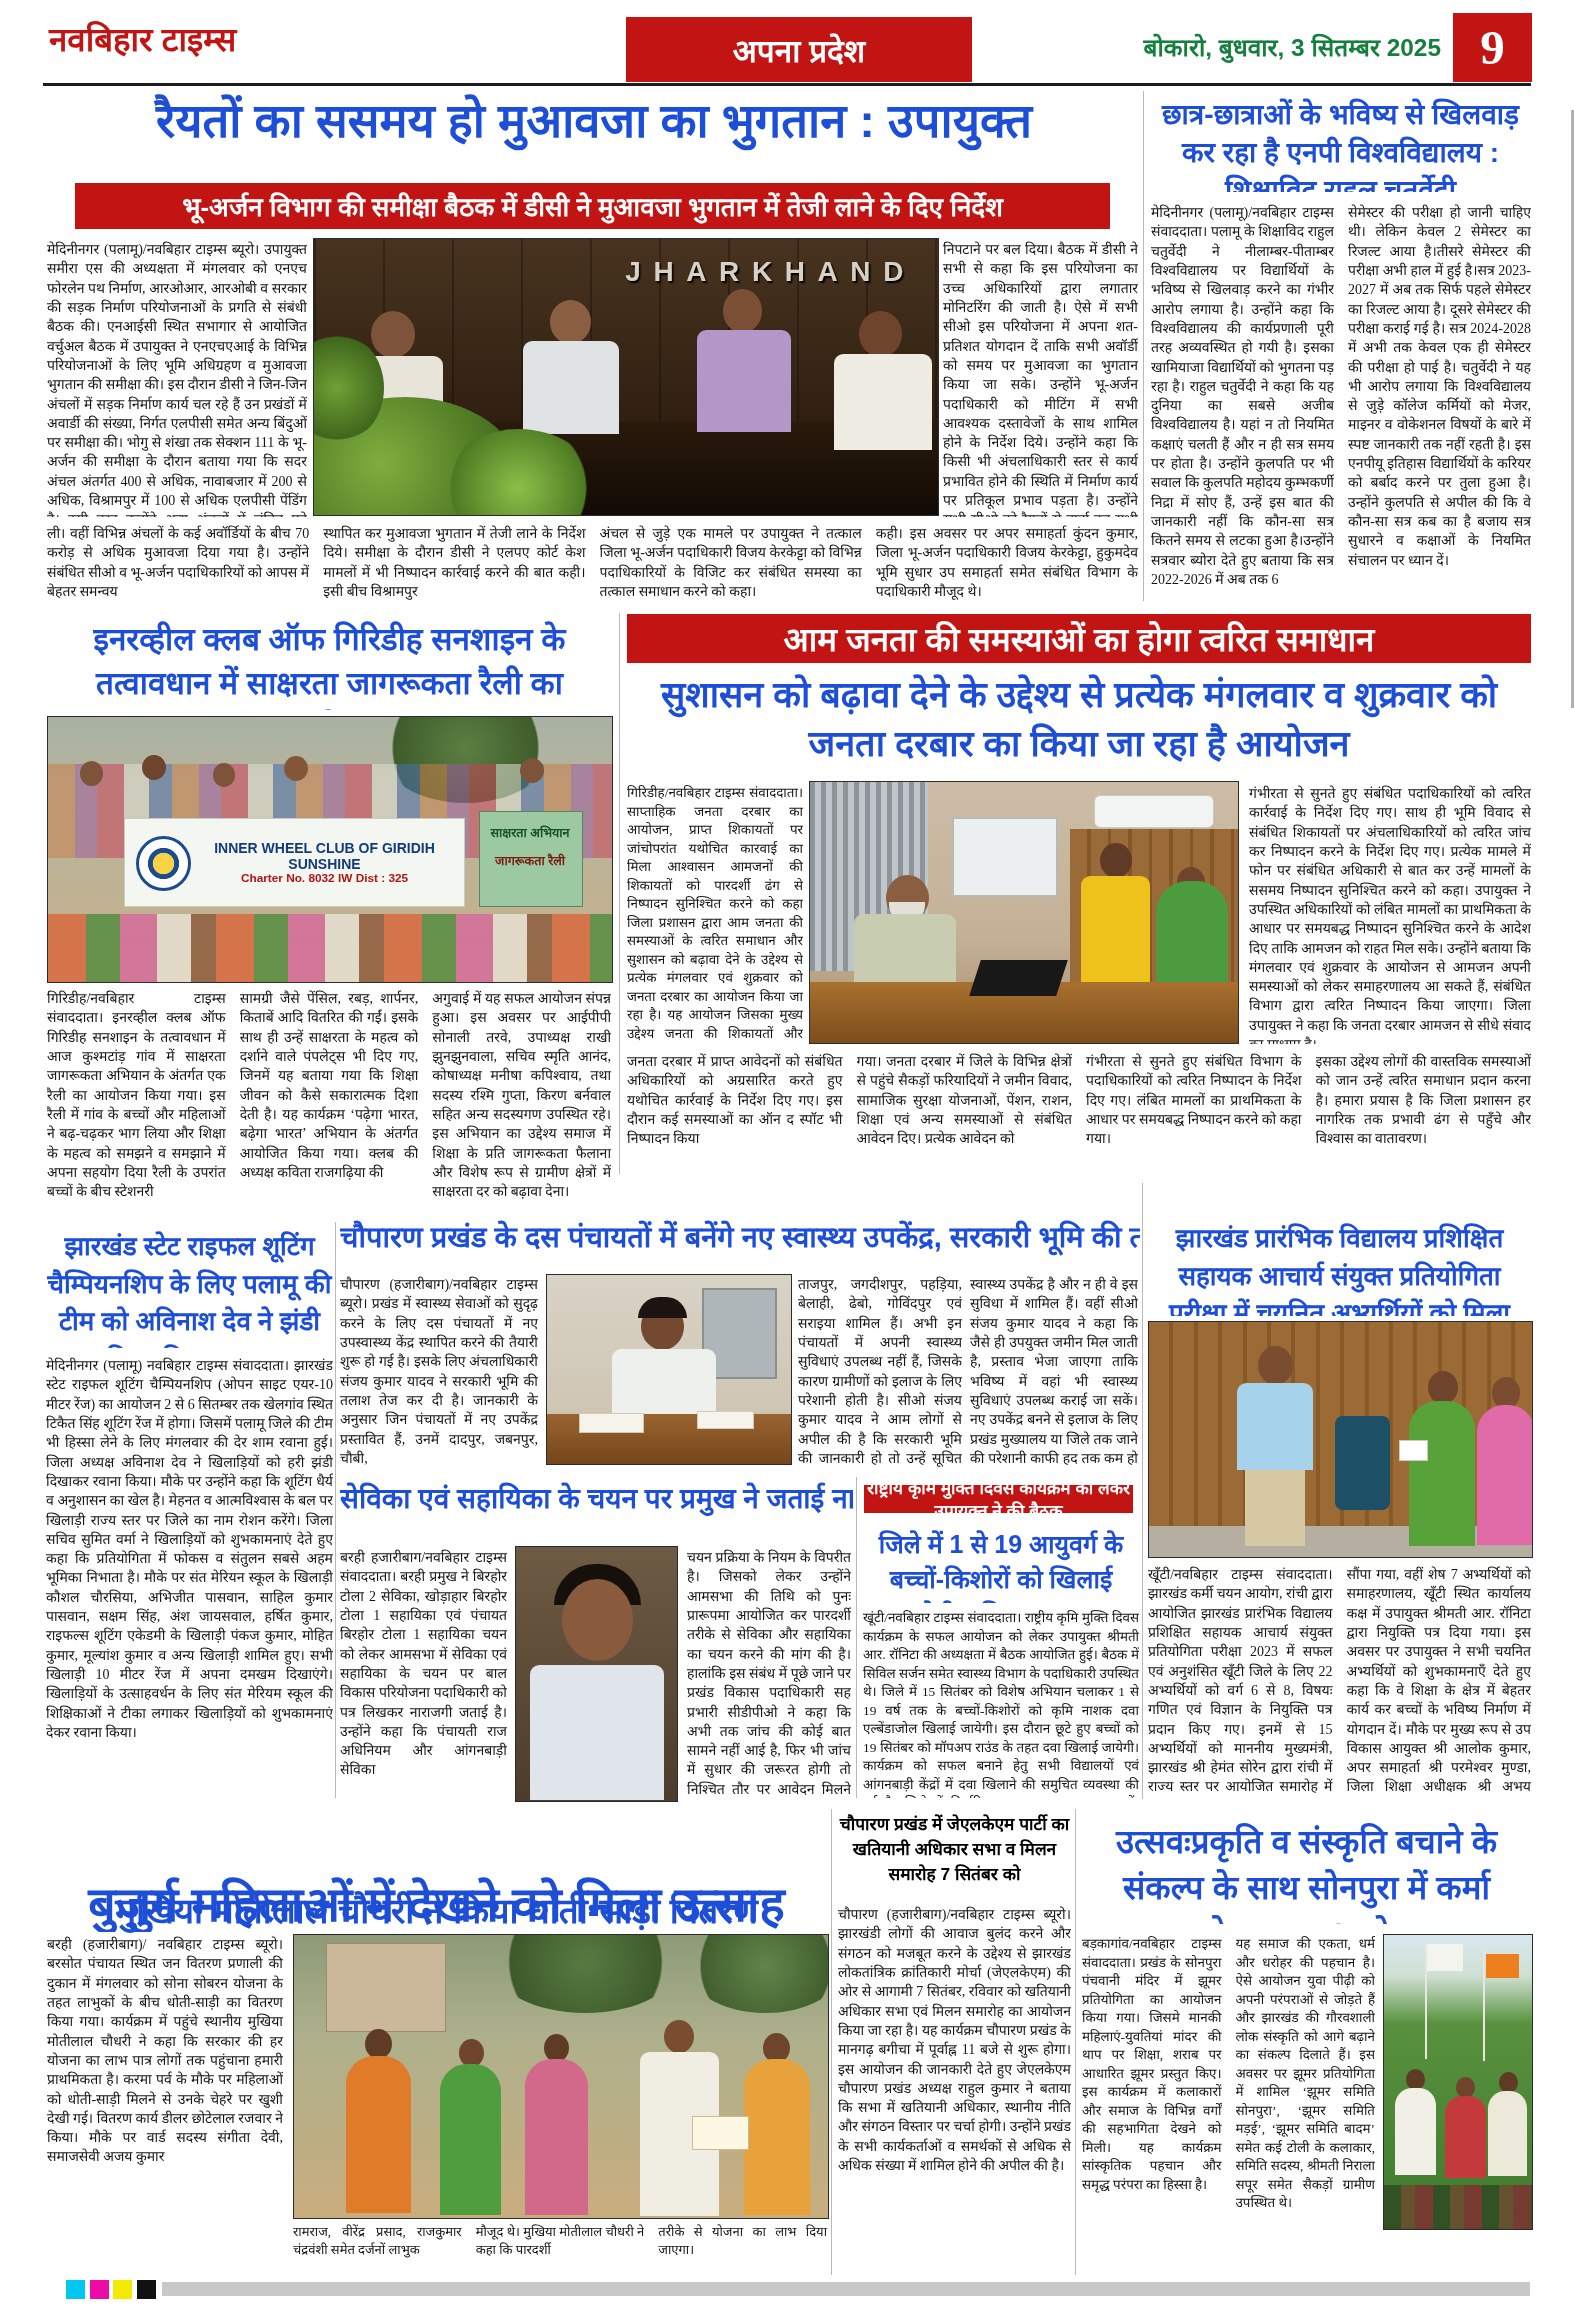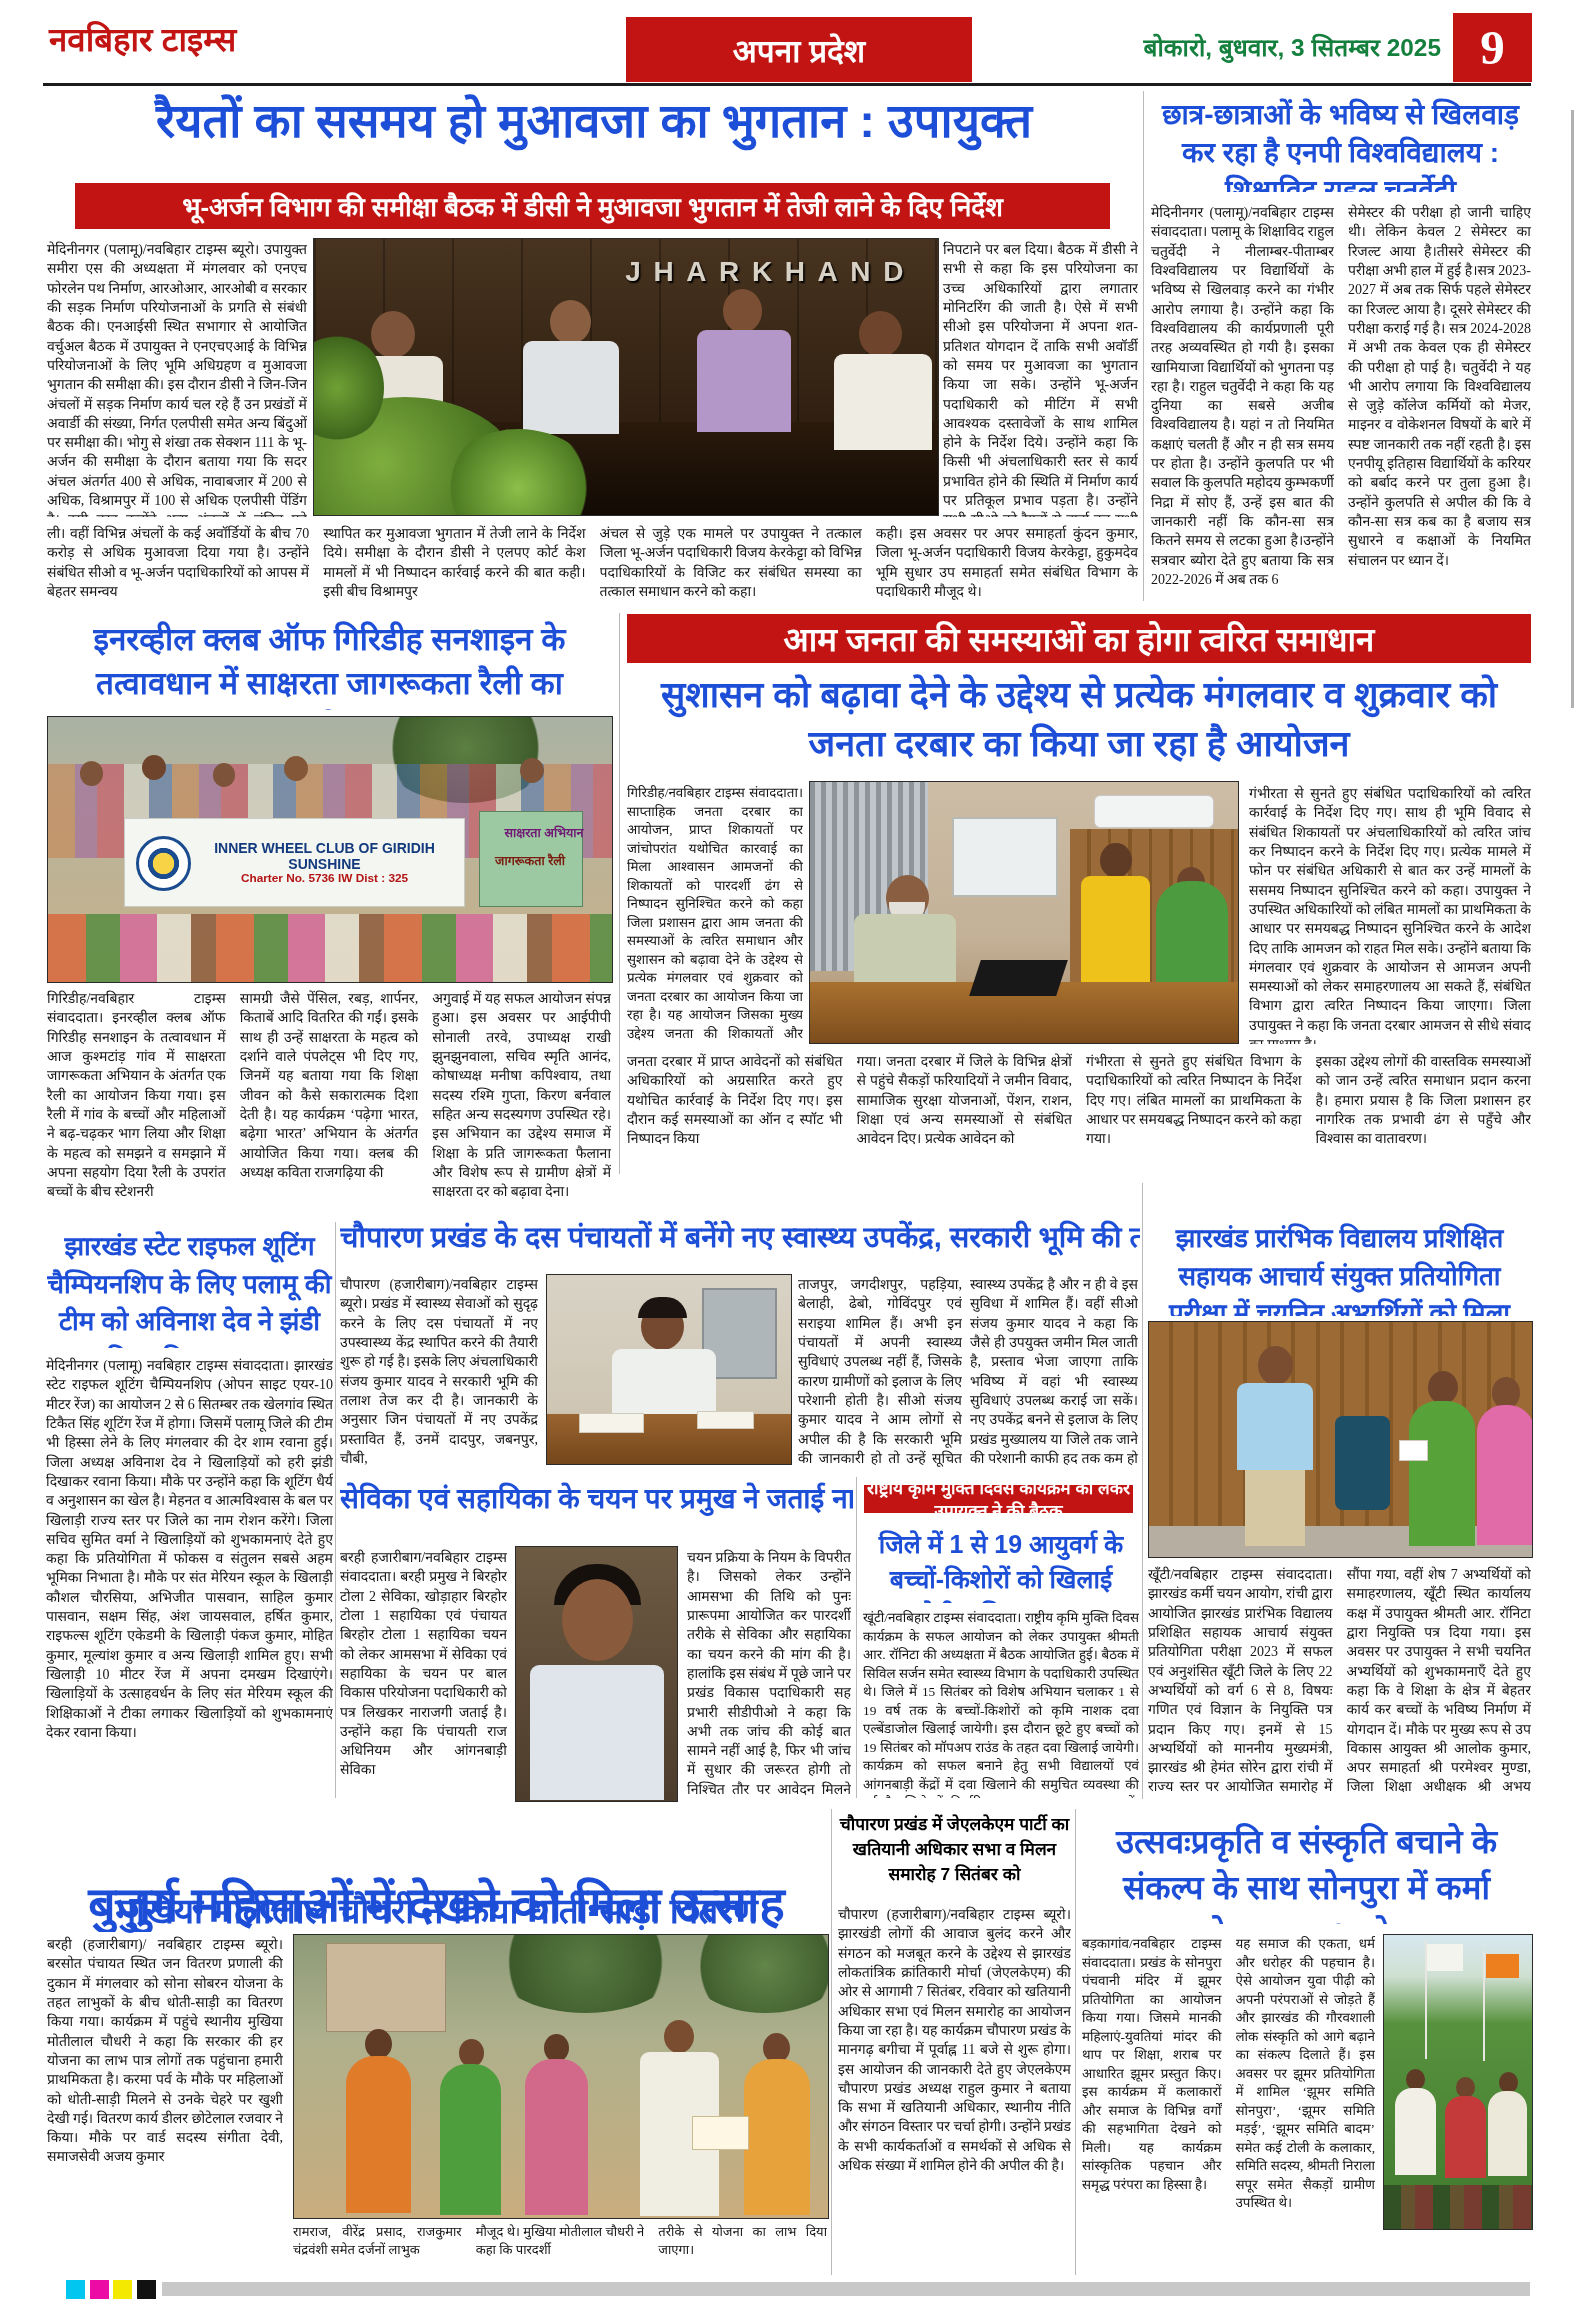--- a/index.html
+++ b/index.html
@@ -78,24 +78,24 @@
     <div class="blob" style="left:331px;top:-23.6px;width:173px;height:110px;background:radial-gradient(circle,#5c7f43,#3e5c2b 70%,transparent 72%);"></div>
     <div class="abs" style="left:0;top:47px;width:100%;height:94px;background:repeating-linear-gradient(90deg,#c77f4b 0 27px,#9c5a9c 27px 49px,#c9425a 49px 76px,#e0e0d6 76px 101px,#4a6fae 101px 124px);opacity:.55;"></div>
     <div class="head" style="left:31.5px;top:44px;width:23.6px;height:25px;"></div>
     <div class="head" style="left:94px;top:38px;width:23.6px;height:25px;background:#6e452c;"></div>
     <div class="head" style="left:165px;top:46px;width:22px;height:23.6px;"></div>
     <div class="head" style="left:236px;top:39px;width:23.6px;height:25px;background:#845738;"></div>
     <div class="head" style="left:472px;top:41px;width:23.6px;height:25px;"></div>
     <div class="abs" style="left:76px;top:101px;width:339px;height:87px;background:#f4f6f2;border:1.6px solid #c9ccc4;">
       <div class="abs" style="left:11px;top:17.3px;width:49px;height:49px;border-radius:50%;border:3.9px solid #1a4c8f;background:radial-gradient(circle,#f7d345 30%,#1a4c8f 32% 44%,#fff 46%);"></div>
       <div class="abs" style="left:69px;top:20.5px;width:261px;font:700 14px/1.2 'Liberation Sans',sans-serif;color:#123a7d;text-align:center;">INNER WHEEL CLUB OF GIRIDIH SUNSHINE</div>
-      <div class="abs" style="left:69px;top:52px;width:261px;font:700 11.8px/1.2 'Liberation Sans',sans-serif;color:#b31414;text-align:center;">Charter No. 5736  IW Dist : 325</div>
+      <div class="abs" style="left:69px;top:52px;width:261px;font:700 11.8px/1.2 'Liberation Sans',sans-serif;color:#b31414;text-align:center;">Charter No. 8032  IW Dist : 325</div>
     </div>
     <div class="abs" style="left:431px;top:94px;width:102px;height:94px;background:#9dc9a2;border:1.6px solid #58855f;">
-      <div class="abs" style="left:17px;top:12.6px;width:94px;font:700 12.6px/1.3 'Liberation Sans',sans-serif;color:#701a75;text-align:center;">साक्षरता अभियान</div>
+      <div class="abs" style="left:3px;top:12.6px;width:94px;font:700 12.6px/1.3 'Liberation Sans',sans-serif;color:#14532d;text-align:center;">साक्षरता अभियान</div>
       <div class="abs" style="left:3.1px;top:41px;width:94px;font:700 12.6px/1.3 'Liberation Sans',sans-serif;color:#7a1d10;text-align:center;">जागरूकता रैली</div>
     </div>
     <div class="abs" style="left:0;bottom:0;width:100%;height:68px;background:repeating-linear-gradient(90deg,#d9653a 0 38px,#4f8a3c 38px 72px,#d6679c 72px 109px,#e8e4d6 109px 143px,#8a5738 143px 168px);opacity:.8;"></div>
   </div>
 
   <div class="colrow" style="left:47px;top:989px;width:564px;height:233px;">
     <div class="bt">गिरिडीह/नवबिहार टाइम्स संवाददाता। इनरव्हील क्लब ऑफ गिरिडीह सनशाइन के तत्वावधान में आज कुश्मटांड़ गांव में साक्षरता जागरूकता अभियान के अंतर्गत एक रैली का आयोजन किया गया। इस रैली में गांव के बच्चों और महिलाओं ने बढ़-चढ़कर भाग लिया और शिक्षा के महत्व को समझने व समझाने में अपना सहयोग दिया रैली के उपरांत बच्चों के बीच स्टेशनरी</div>
     <div class="bt">सामग्री जैसे पेंसिल, रबड़, शार्पनर, किताबें आदि वितरित की गईं। इसके साथ ही उन्हें साक्षरता के महत्व को दर्शाने वाले पंपलेट्स भी दिए गए, जिनमें यह बताया गया कि शिक्षा जीवन को कैसे सकारात्मक दिशा देती है। यह कार्यक्रम ‘पढ़ेगा भारत, बढ़ेगा भारत’ अभियान के अंतर्गत आयोजित किया गया। क्लब की अध्यक्ष कविता राजगढ़िया की</div>
     <div class="bt">अगुवाई में यह सफल आयोजन संपन्न हुआ। इस अवसर पर आईपीपी सोनाली तरवे, उपाध्यक्ष राखी झुनझुनवाला, सचिव स्मृति आनंद, कोषाध्यक्ष मनीषा कपिश्वाय, तथा सदस्य रश्मि गुप्ता, किरण बर्नवाल सहित अन्य सदस्यगण उपस्थित रहे। इस अभियान का उद्देश्य समाज में शिक्षा के प्रति जागरूकता फैलाना और विशेष रूप से ग्रामीण क्षेत्रों में साक्षरता दर को बढ़ावा देना।</div>
   </div>

